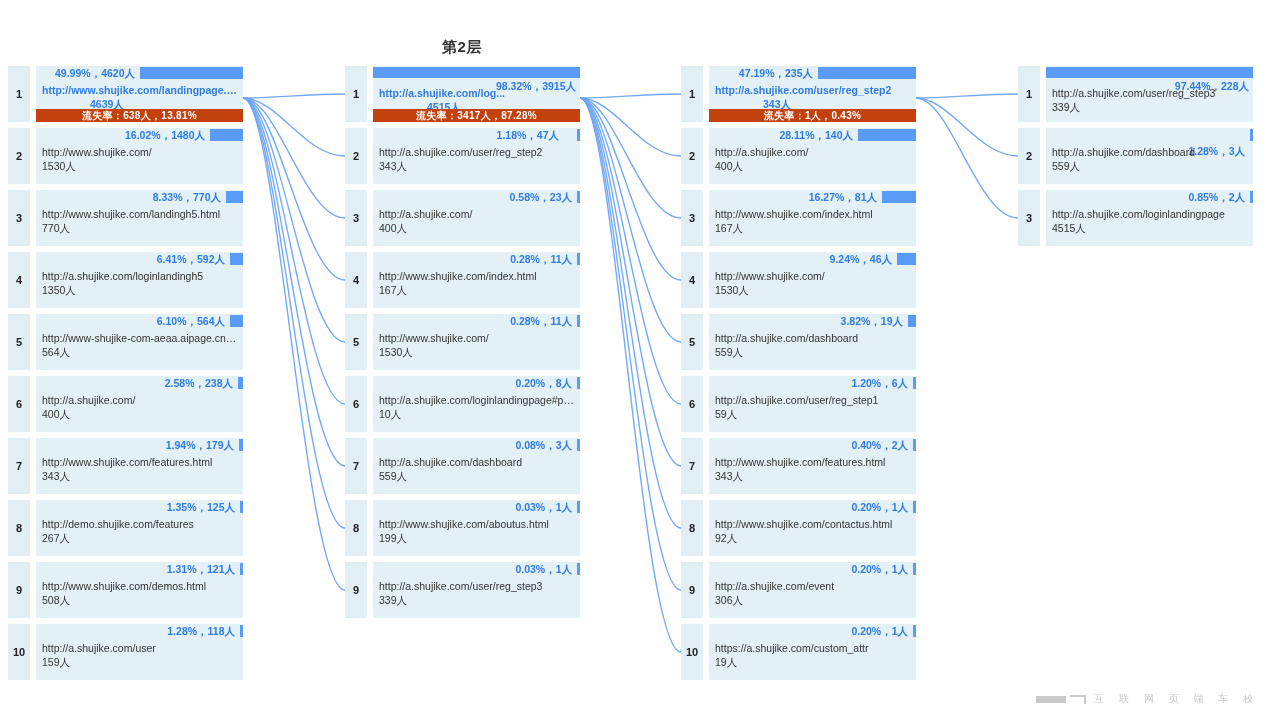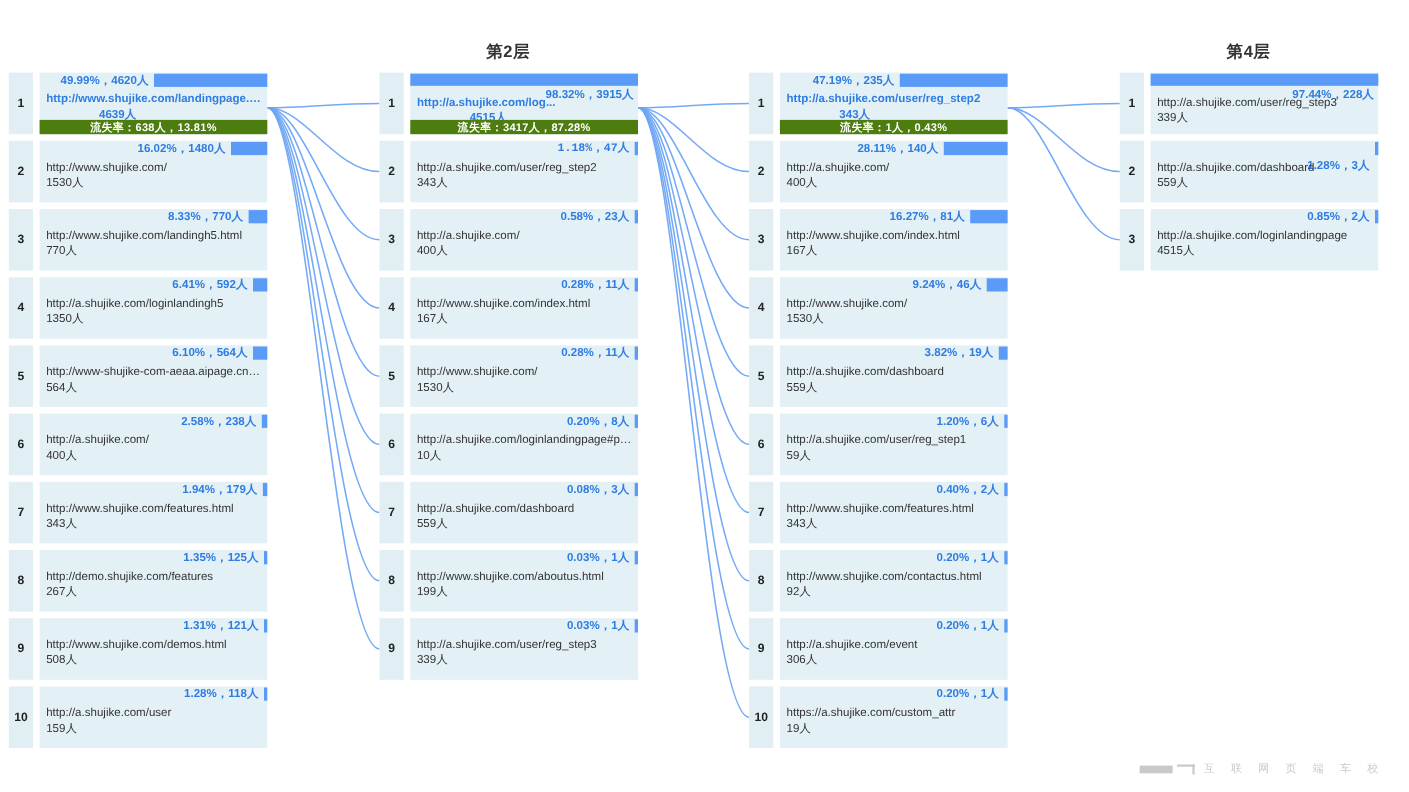--- a/index.html
+++ b/index.html
@@ -50,21 +50,21 @@
     font-size:10.5px;line-height:14px;color:#333333;
   }
   .row-box.primary .url{color:#2f7de1;font-weight:bold;}
   .row-box.primary .people{color:#2f7de1;font-weight:bold;margin-left:48px;}
   .row-box.wrapbar .url{top:20px;}
   .row-box.wrapbar .people{top:34px;}
 
   
   .loss{
     position:absolute;left:0;right:0;bottom:0;height:13px;
-    background:#4d7c0f;color:#ffffff;font-size:10px;font-weight:bold;
+    background:#c2410c;color:#ffffff;font-size:10px;font-weight:bold;
     display:flex;align-items:center;justify-content:center;letter-spacing:0.3px;
   }
 
   
   .topbar-full{
     position:absolute;left:0;top:1px;right:0;height:11px;background:#5b9bf8;
   }
   .pct-text.below{top:13px;right:4px;}
 
   
@@ -220,21 +220,21 @@
             <div class="pct-text below">98.32%，3915人</div>
             <div class="url">http://a.shujike.com/log...</div>
             <div class="people">4515人</div>
             <div class="loss">流失率：3417人，87.28%</div>
           </div>
         </div>
         <div class="row">
           <div class="row-idx">2</div>
           <div class="row-box">
             <div class="pct-bar" style="width: 3px;"></div>
-            <div class="pct-text" style="right: 8px; font-family: Liberation Mono, monospace;">1.18%，47人</div>
+            <div class="pct-text" style="right: 21px;">1.18%，47人</div>
             <div class="url">http://a.shujike.com/user/reg_step2</div>
             <div class="people">343人</div>
           </div>
         </div>
         <div class="row">
           <div class="row-idx">3</div>
           <div class="row-box">
             <div class="pct-bar" style="width: 3px;"></div>
             <div class="pct-text" style="right: 8px;">0.58%，23人</div>
             <div class="url">http://a.shujike.com/</div>
@@ -386,21 +386,20 @@
           <div class="row-box">
             <div class="pct-bar" style="width: 3px;"></div>
             <div class="pct-text" style="right: 8px;">0.20%，1人</div>
             <div class="url">https://a.shujike.com/custom_attr</div>
             <div class="people">19人</div>
           </div>
         </div>
       </div>
     </div>
   <div class="column" id="col-3" style="left:1010px;">
-      <div class="col-title">第4层</div>
       <div class="rows">
         <div class="row">
           <div class="row-idx">1</div>
           <div class="row-box wrapbar">
             <div class="topbar-full"></div>
             <div class="pct-text below">97.44%，228人</div>
             <div class="url">http://a.shujike.com/user/reg_step3</div>
             <div class="people">339人</div>
           </div>
         </div>

